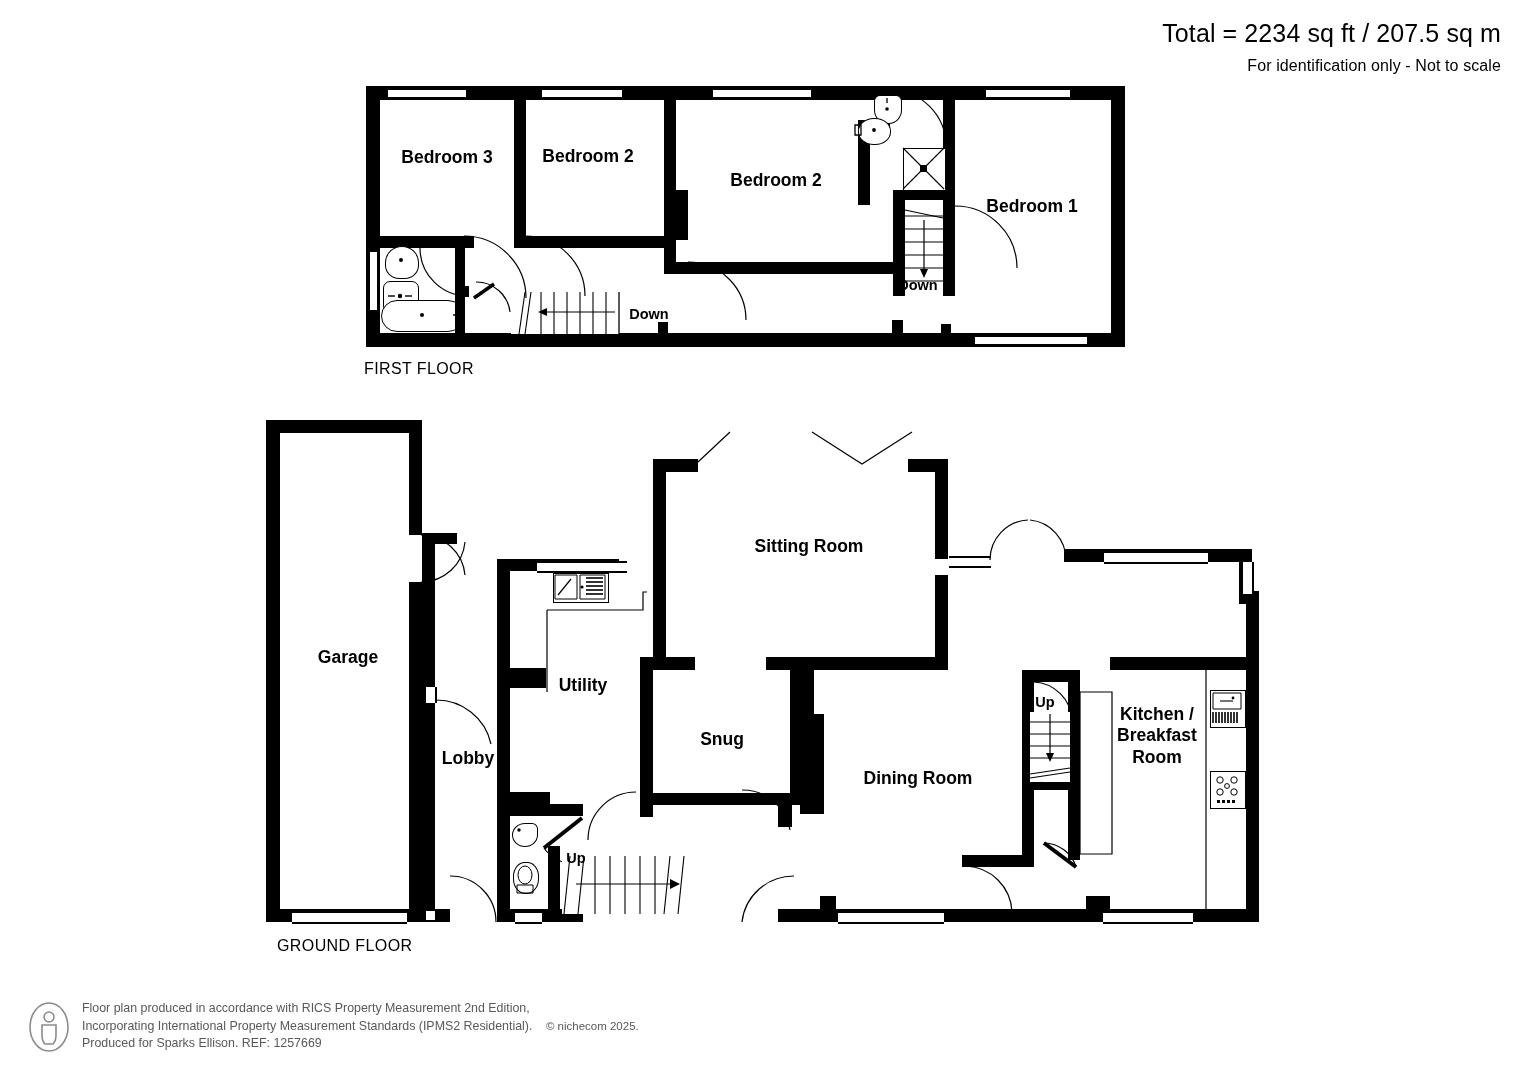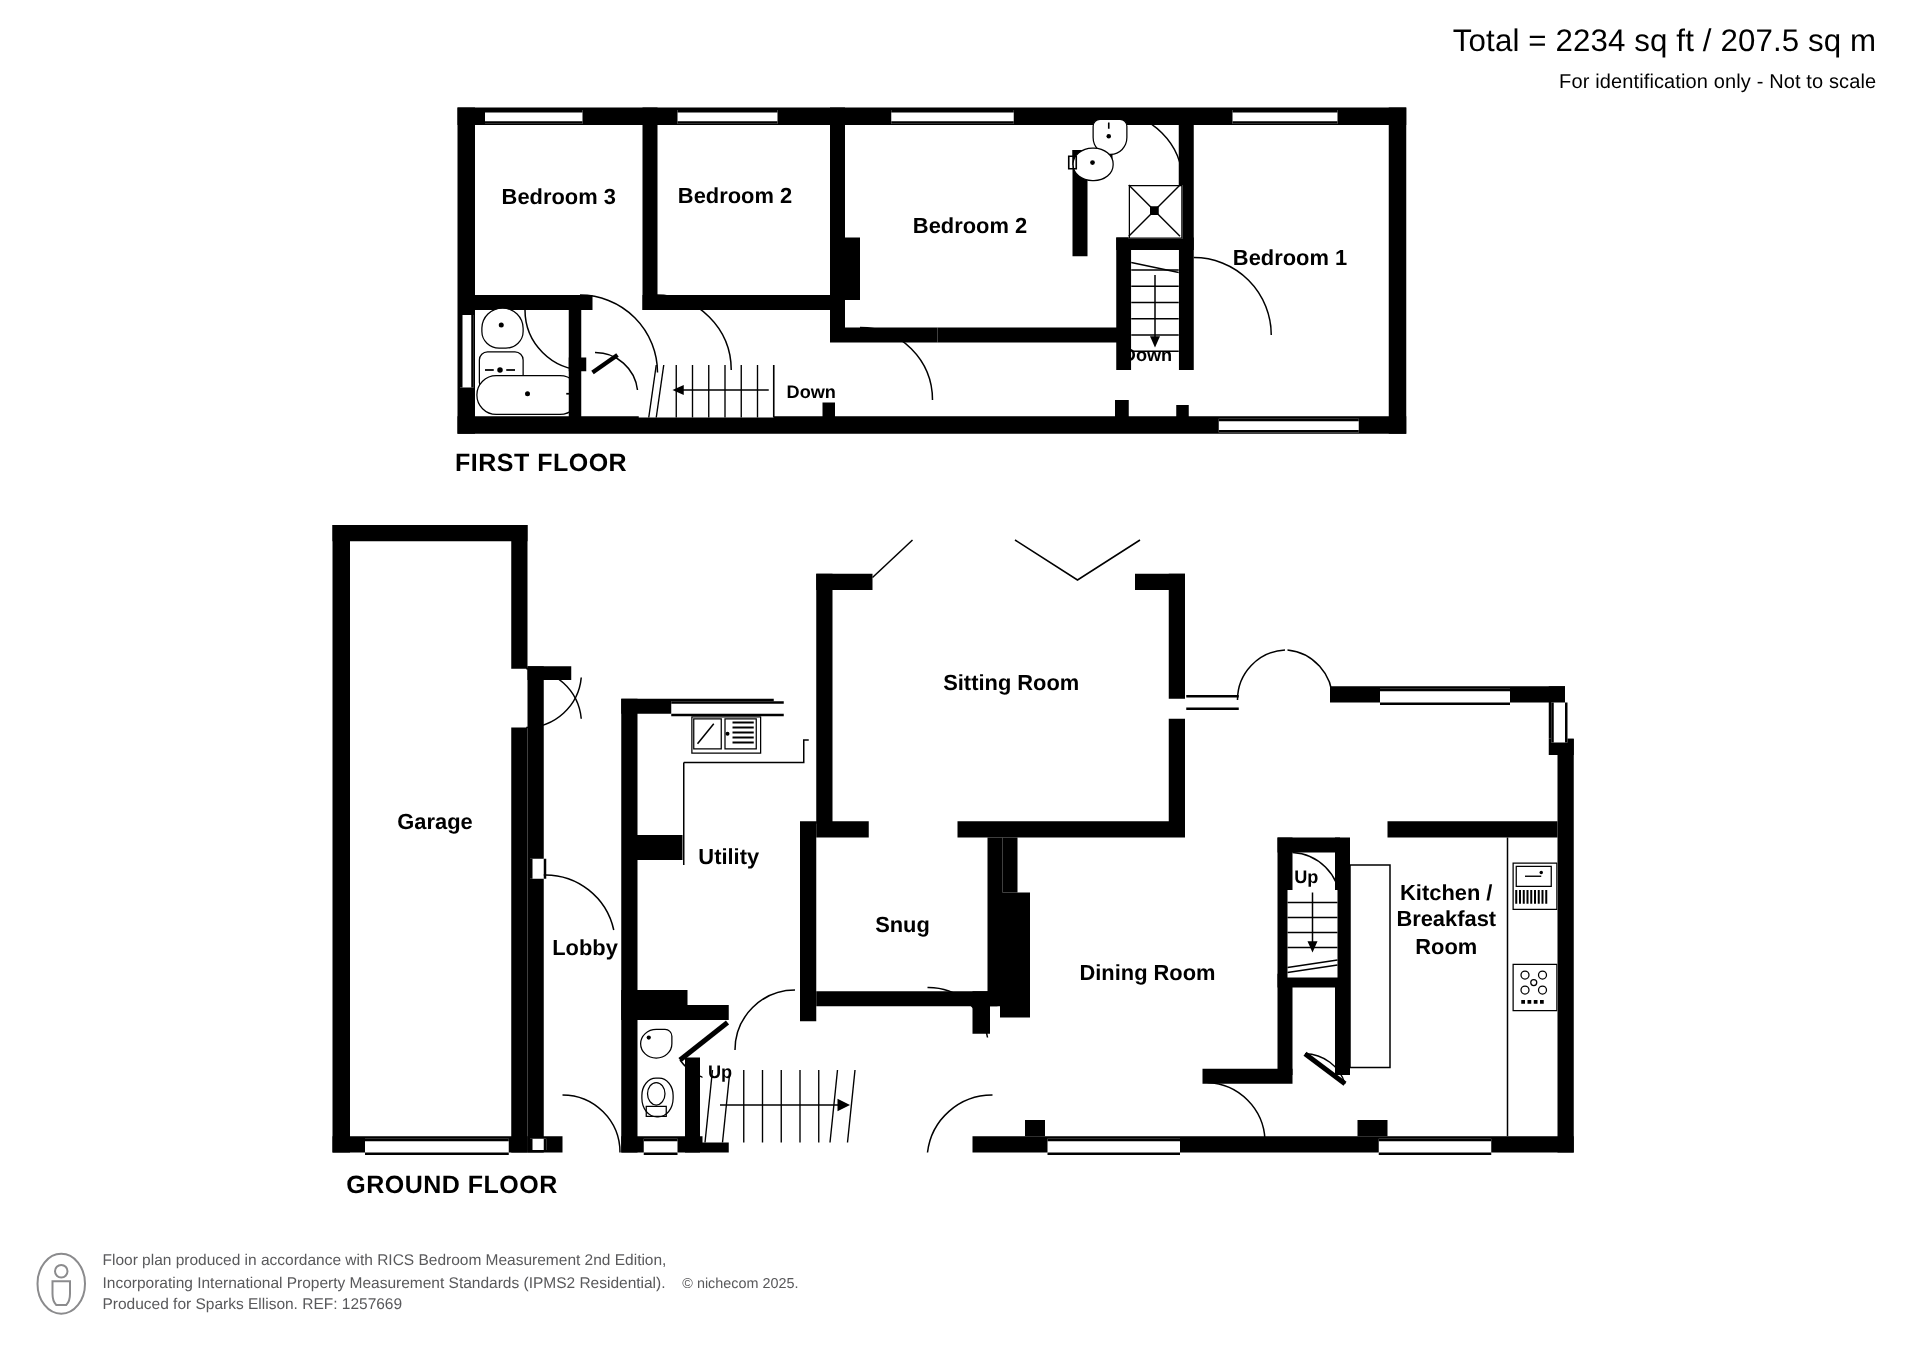--- a/index.html
+++ b/index.html
@@ -13,21 +13,21 @@
   
   #area-summary{
     position:absolute; right:26px; top:18px; text-align:right;
     font-size:25px; line-height:1.24; letter-spacing:0.1px;
   }
   #area-summary .line{white-space:nowrap;}
   #area-summary .disclaimer{font-size:16px;margin-top:7px;}
 
   
   .floor-caption{
-    position:absolute;font-size:20px;font-weight:bold;letter-spacing:0.4px;
+    position:absolute;font-size:16px;font-weight:normal;letter-spacing:0.4px;
   }
   #cap-first{left:364px;top:360px;}
   #cap-ground{left:277px;top:937px;}
 
   
   .rlabel{
     position:absolute;font-size:17.5px;font-weight:bold;
     text-align:center;line-height:1.22;white-space:pre-line;
     transform:translate(-50%,-50%);
   }
@@ -415,21 +415,21 @@
     <div class="floor-caption" id="cap-ground">GROUND FLOOR</div>
   </div>
 
   <div id="footer">
     <svg id="rics-icon" width="42" height="52" viewBox="0 0 42 52">
       <ellipse cx="21" cy="26" rx="19" ry="24" fill="none" stroke="#8b8b8d" stroke-width="1.6"></ellipse>
       <circle cx="21" cy="16" r="5" fill="none" stroke="#8b8b8d" stroke-width="1.6"></circle>
       <path d="M14,24 h14 v10 q0,6 -3,9 h-8 q-3,-3 -3,-9 z" fill="none" stroke="#8b8b8d" stroke-width="1.6"></path>
     </svg>
     <div class="ftext">
-      <div>Floor plan produced in accordance with RICS Bedroom Measurement 2nd Edition,</div>
+      <div>Floor plan produced in accordance with RICS Property Measurement 2nd Edition,</div>
       <div>
         <span>Incorporating International Property Measurement Standards (IPMS2 Residential).</span>
         <span class="sm" style="margin-left:10px">© nichecom 2025.</span>
       </div>
       <div>Produced for Sparks Ellison.   REF: 1257669</div>
     </div>
   </div>
 
 </div>
 

